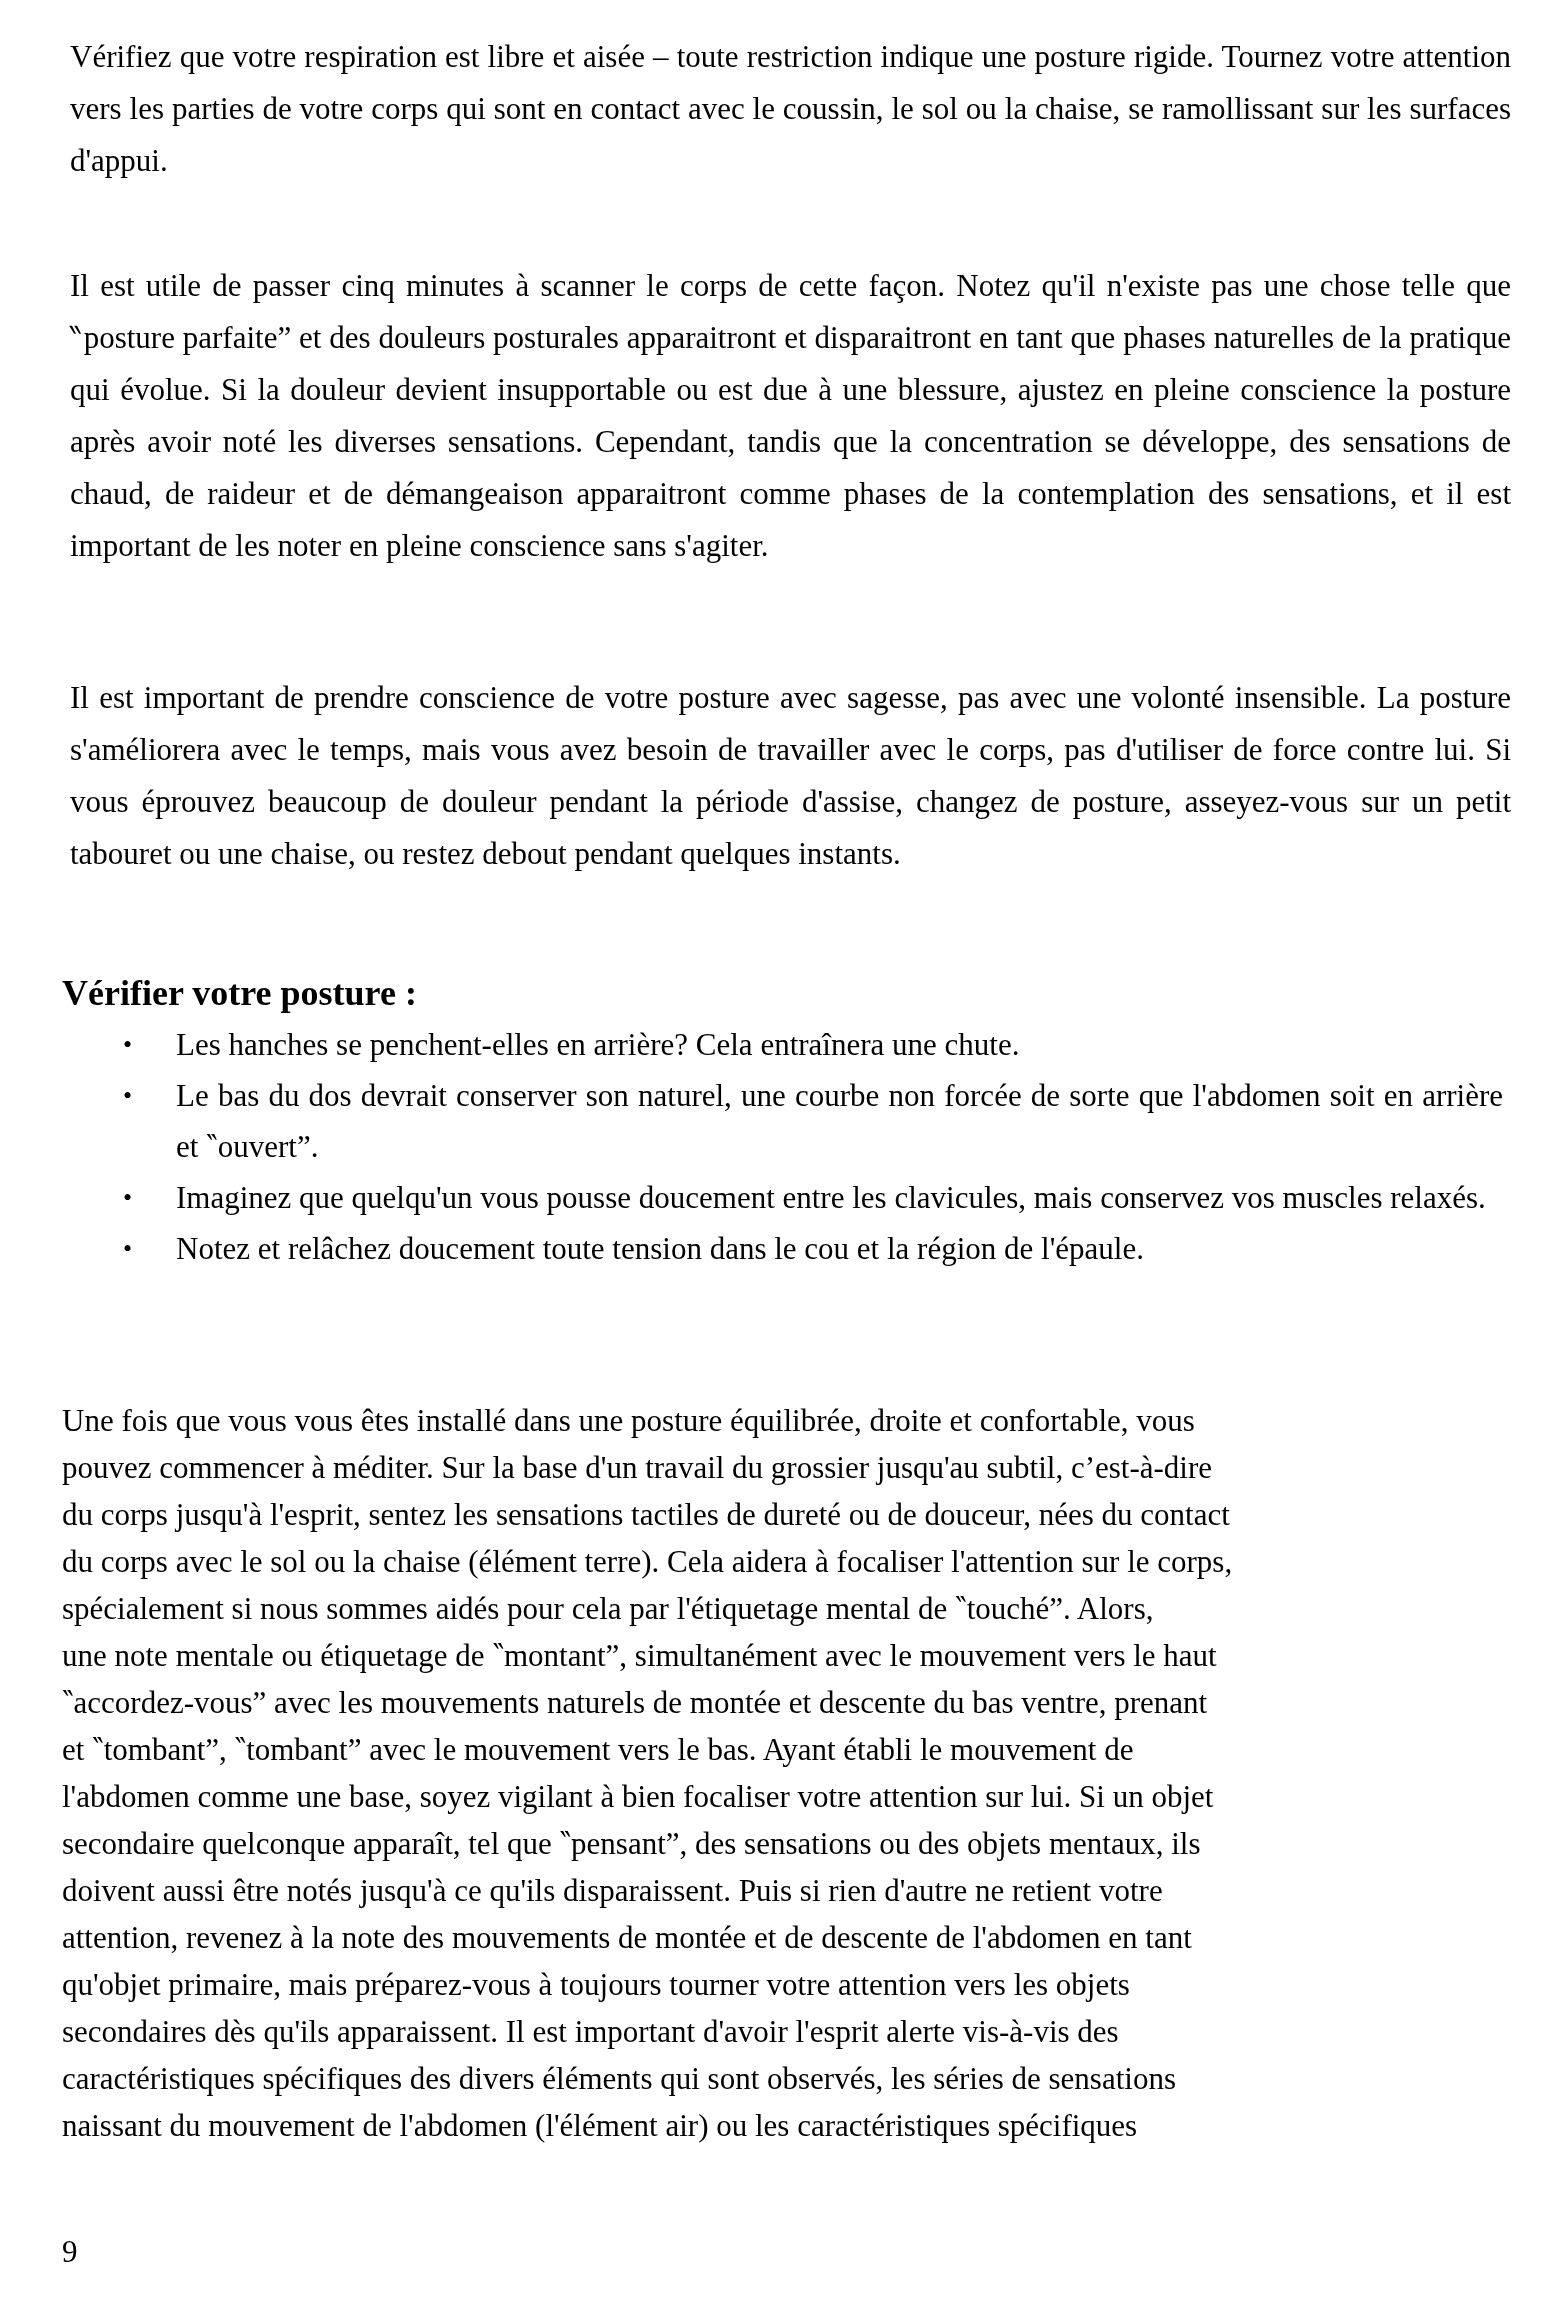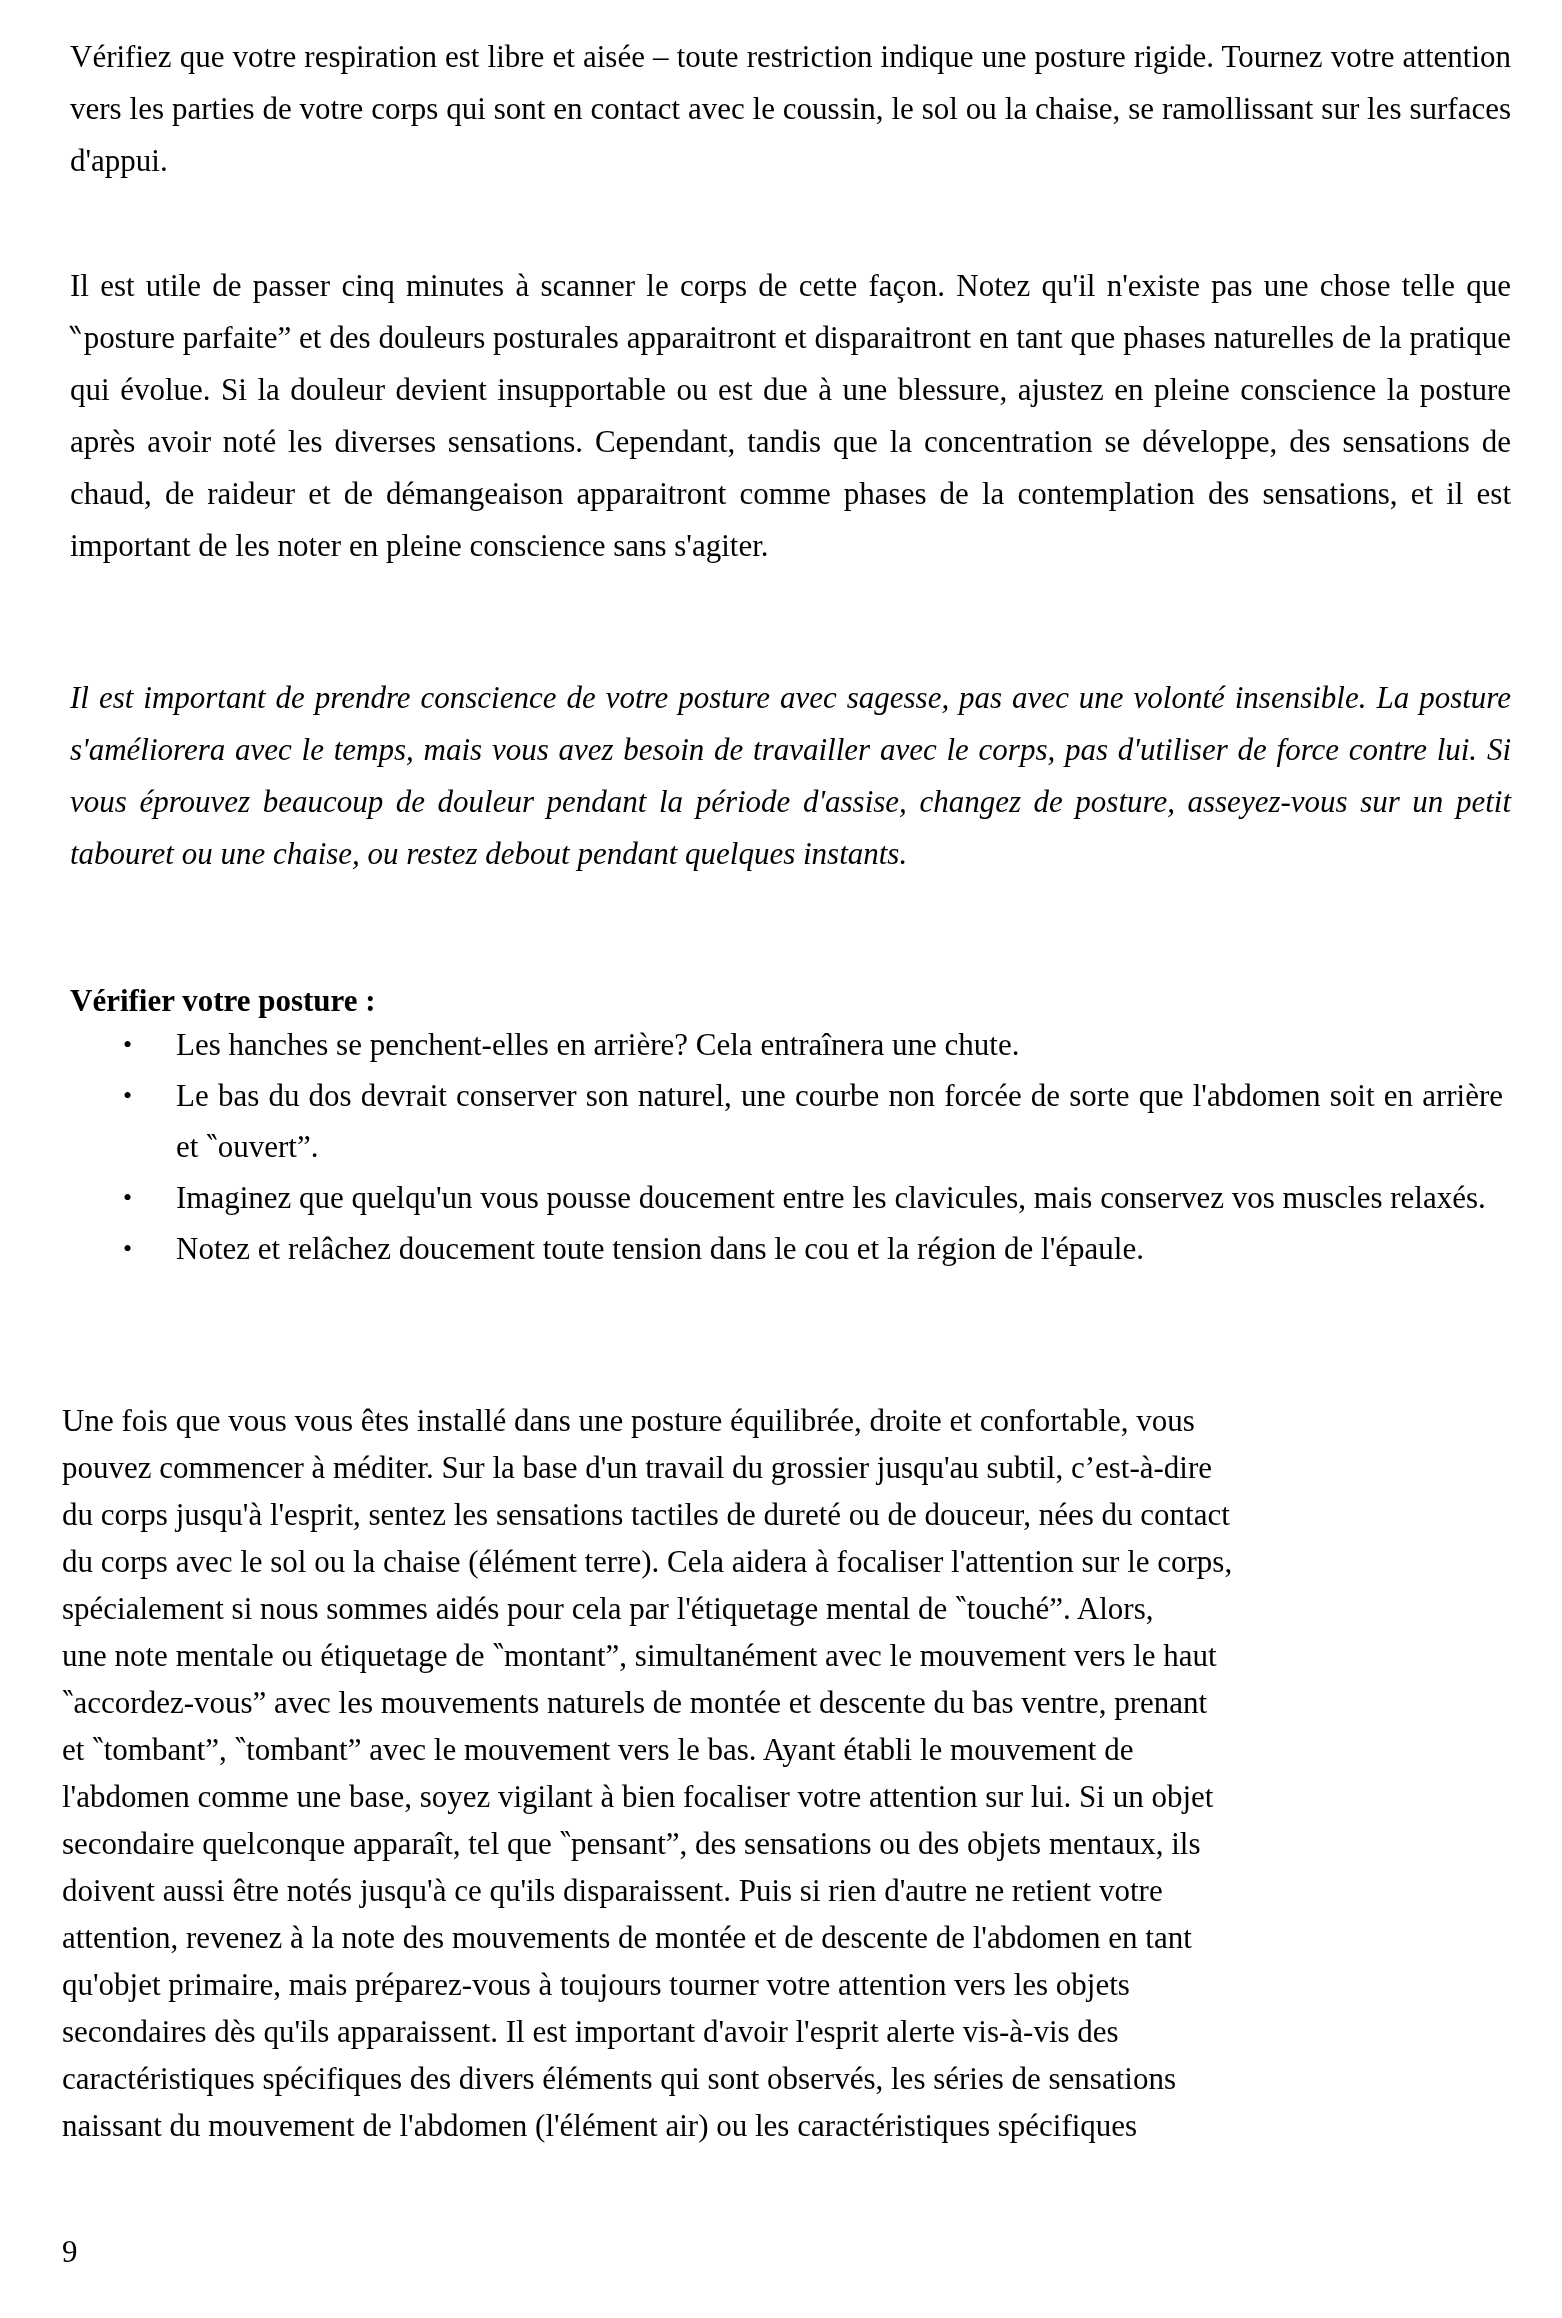--- a/index.html
+++ b/index.html
@@ -5,22 +5,22 @@
   html, body { margin: 0; padding: 0; background: #ffffff; }
   body { width: 1562px; height: 2319px; position: relative; overflow: hidden; }
   .page {
     position: absolute; left: 62px; top: 23px; width: 1441px;
     font-family: "Liberation Serif", "DejaVu Serif", serif;
     color: #000; font-size: 31px;
   }
   .para { margin: 8px; text-align: justify; line-height: 52px; }
   .p1 { position: absolute; top: 0; left: 0; width: 1441px; }
   .p2 { position: absolute; top: 229px; left: 0; width: 1441px; font-family: Liberation Serif, serif; }
-  .p3 { position: absolute; top: 641px; left: 0; width: 1441px; font-style: italic; }
-  .heading { position: absolute; top: 944px; left: 0; font-weight: bold; line-height: 52px; margin: 8px; font-size: 31px; }
+  .p3 { position: absolute; top: 641px; left: 0; width: 1441px; }
+  .heading { position: absolute; top: 944px; left: 0; font-weight: bold; line-height: 52px; margin: 0; font-size: 36px; }
   .bullets { position: absolute; top: 996px; left: 0; width: 1441px; margin: 0; padding: 0; list-style: none; }
   .bullets li { position: relative; padding-left: 114px; text-align: justify; line-height: 51px; }
   .bullets li .dot { position: absolute; left: 61px; top: 0; font-size: 26px; }
   .p4 { position: absolute; top: 1346px; left: 0; width: 1441px; text-align: left; line-height: 47px; margin-top: 28px; }
   .pagenum { position: absolute; top: 2203px; left: 0; line-height: 52px; }
 </style>
 </head>
 <body>
 
 <div class="page">

